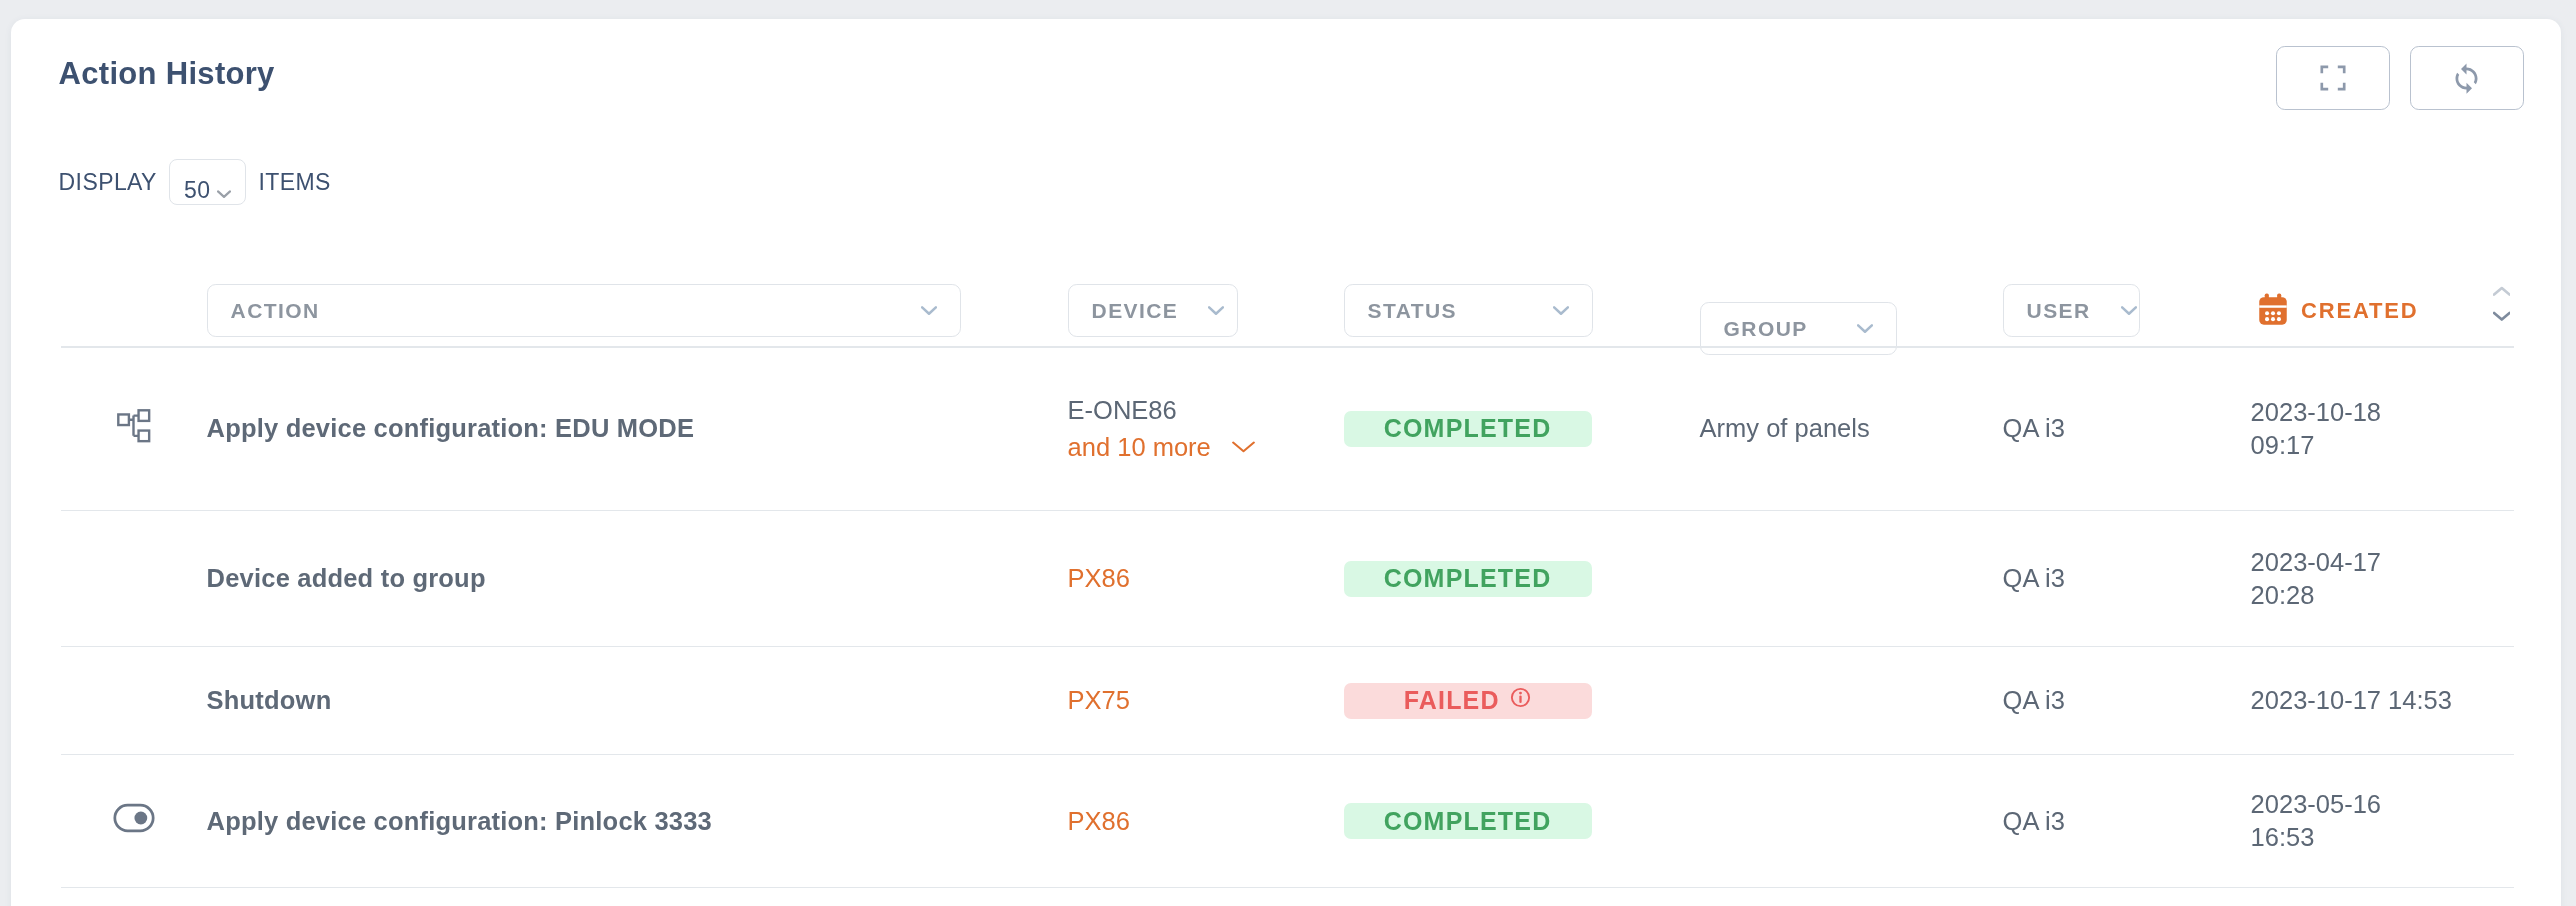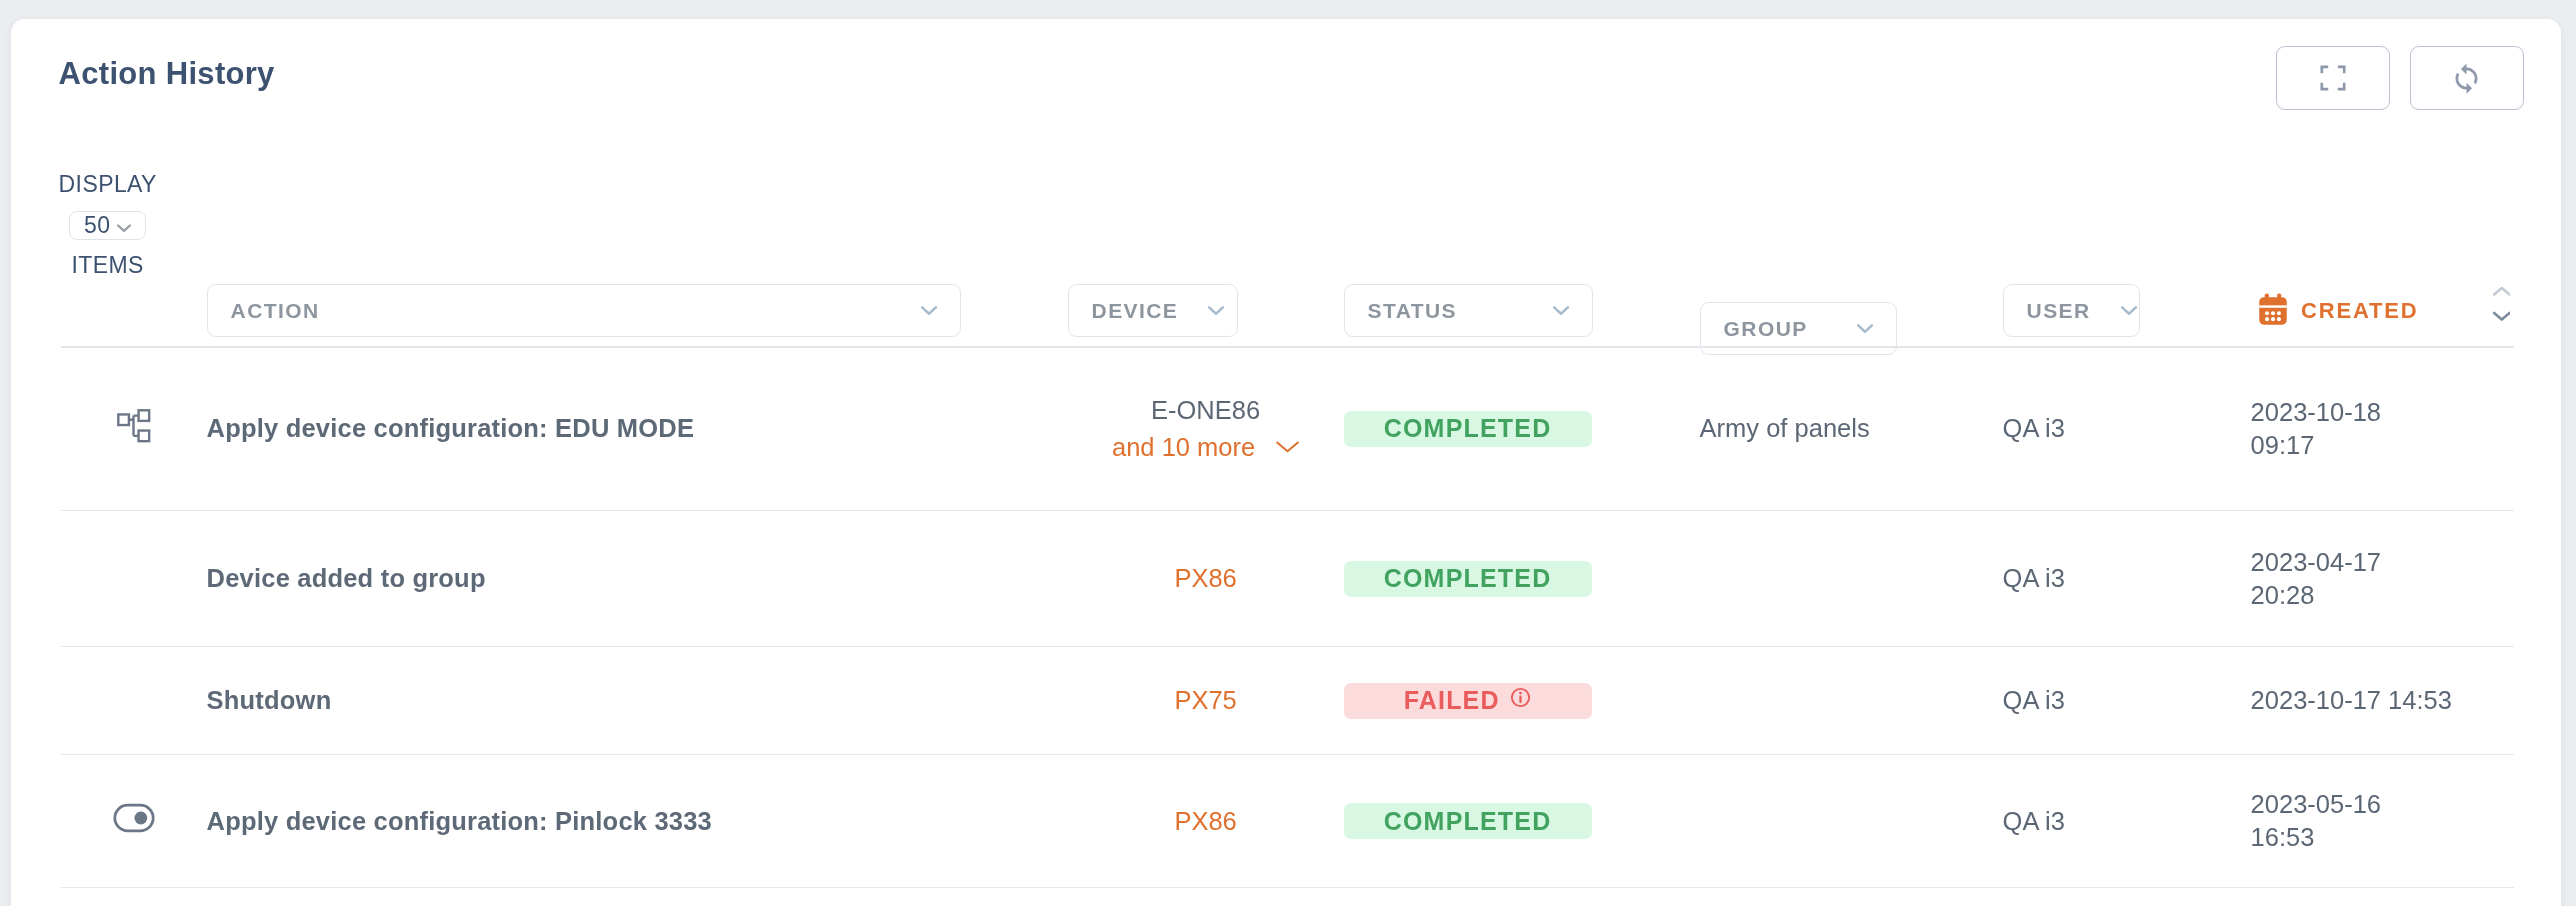--- a/index.html
+++ b/index.html
@@ -14,45 +14,45 @@
   body{background:var(--page-bg);font-family:"Liberation Sans",sans-serif;color:var(--cell-text);}
   .card{position:absolute;left:10.6px;top:19.4px;width:2550px;height:951px;background:#fff;
         border-radius:14px;box-shadow:0 1.8px 7px rgba(60,80,110,.07);}
   
   .page-title{position:absolute;left:48px;top:37px;font-size:31px;font-weight:600;color:var(--title);letter-spacing:0.3px;}
   .hdr-buttons{position:absolute;top:27px;right:37px;display:flex;gap:19.4px;}
   .hdr-btn{width:114px;height:64px;background:#fff;border:1.8px solid var(--btn-border);border-radius:8.8px;
            display:flex;align-items:center;justify-content:center;cursor:pointer;color:var(--btn-icon);}
   .hdr-btn svg{display:block;}
   
-  .display-row{position:absolute;left:48px;top:152px;height:46px;display:flex;align-items:center;gap:12.3px;
-               font-size:23px;color:var(--title);letter-spacing:0.4px;flex-direction:column;}
+  .display-row{position:absolute;left:48px;top:140px;height:46px;display:flex;align-items:center;gap:12.3px;
+               font-size:23px;color:var(--title);letter-spacing:0.4px;}
   .page-size{height:46px;min-width:77px;border:1.8px solid var(--box-border);border-radius:8px;background:#fff;
-             display:flex;align-items:flex-start;justify-content:center;gap:7px;padding:0 10.6px;cursor:pointer;}
+             display:flex;align-items:flex-end;justify-content:center;gap:7px;padding:0 10.6px;cursor:pointer;}
   .page-size .val{font-size:23px;color:var(--title);}
   
   .grid{display:grid;grid-template-columns:146px 861px 276px 356px 303px 248px 263px;align-items:center;}
   .filter-row{position:absolute;left:50px;top:247px;width:2453px;height:61px;}
   .filter-box{height:53px;border:1.8px solid var(--box-border);border-radius:8.8px;background:#fff;display:flex;
               align-items:center;justify-content:space-between;padding:12px 23px;cursor:pointer;}
   .filter-box .lbl{font-size:21px;font-weight:700;color:var(--header-label);letter-spacing:1.4px;}
   .filter-box.compact{justify-content:flex-start;gap:30px;}
   .f-action{width:754px;} .f-device{width:170px;} .f-status{width:249px;} .f-group{width:197px;margin-top:36px;} .f-user{width:137px;}
   .created-hdr{display:flex;align-items:center;gap:12.3px;position:relative;height:61px;padding-left:6.2px;}
   .created-hdr .lbl{font-size:22px;font-weight:700;color:var(--accent-orange);letter-spacing:1.8px;}
   .sort-stack{position:absolute;right:3.5px;top:3.5px;display:flex;flex-direction:column;gap:8.8px;align-items:center;cursor:pointer;}
   .divider{position:absolute;left:50px;width:2453px;height:1.8px;background:var(--divider);}
   .hdr-divider{top:327px;}
   
   .rows{position:absolute;left:50px;top:328px;width:2453px;}
   .row{border-bottom:1.8px solid var(--divider);}
   .cell{font-size:25.5px;color:var(--cell-text);}
   .c-icon{display:flex;justify-content:center;color:#6b7686;}
   .action-text{font-weight:700;color:var(--bold-text);letter-spacing:0.2px;}
-  .c-device{display:flex;flex-direction:column;gap:8px;align-items:center;}
+  .c-device{display:flex;flex-direction:column;gap:8px;align-items:flex-start;}
   .device-main{color:var(--cell-text);}
   .device-main.link{color:var(--accent-orange);cursor:pointer;}
   .device-more{display:flex;align-items:center;gap:21px;color:var(--accent-orange);cursor:pointer;}
   .badge{width:248px;height:36px;border-radius:7px;display:flex;align-items:center;justify-content:center;gap:8.8px;
          font-size:25px;font-weight:700;letter-spacing:1.2px;}
   .badge.completed{background:var(--success-bg);color:var(--success-text);}
   .badge.failed{background:var(--danger-bg);color:var(--danger-text);}
   .c-created{display:flex;flex-direction:column;justify-content:center;line-height:33px;}
 </style>
 </head>

